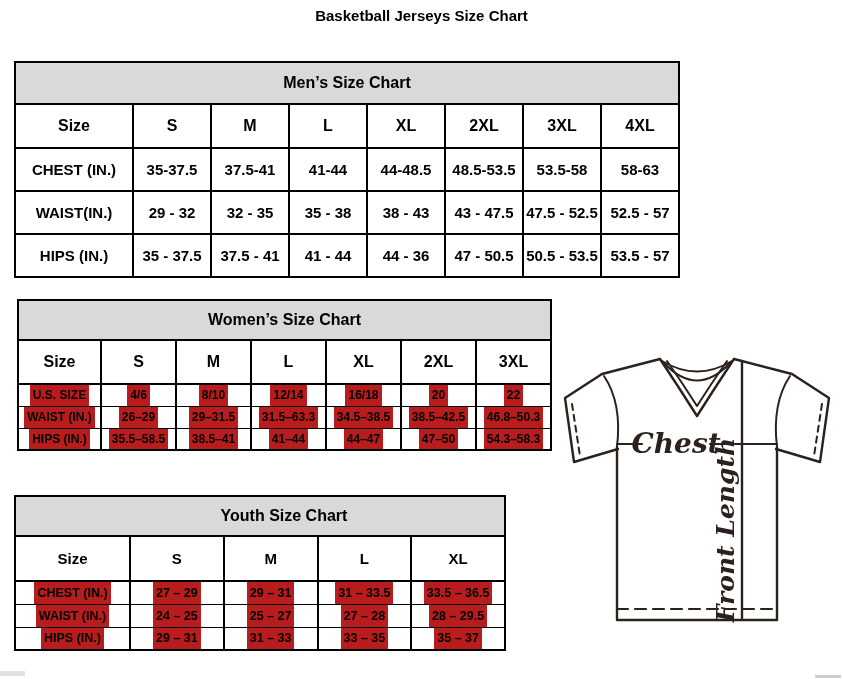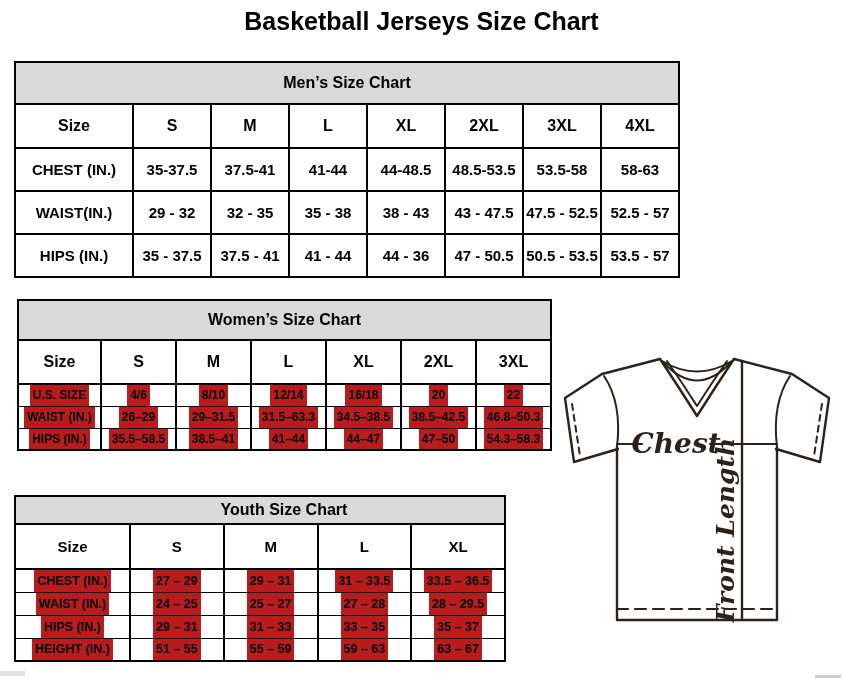--- a/index.html
+++ b/index.html
@@ -3,21 +3,21 @@
 <meta charset="utf-8">
 <style>
   * { margin:0; padding:0; box-sizing:border-box; }
   html,body { background:#ffffff; }
   #canvas {
     position:relative; width:843px; height:679px; background:#ffffff;
     font-family:"Liberation Sans", sans-serif; color:#000; overflow:hidden;
   }
   .page-title {
     position:absolute; top:7px; left:0; width:100%;
-    text-align:center; font-size:25px; font-weight:bold; color:#000;
+    text-align:center; font-size:15px; font-weight:bold; color:#000;
   }
   table.size-table {
     position:absolute; border-collapse:collapse; table-layout:fixed;
     background:#fff; border:2px solid #000;
   }
   .size-table th, .size-table td {
     border:2px solid #000; text-align:center; vertical-align:middle;
     font-weight:bold; color:#000; padding:0; overflow:hidden; white-space:nowrap;
   }
   .size-table .title-row th { background:#d9d9d9; font-size:16px; }
@@ -29,21 +29,21 @@
   #mens-table .data-row td  { height:43px; font-size:15px; }
 
   #womens-table { left:17px; top:299px; width:535px; }
   #womens-table col.c0 { width:83px; }
   #womens-table .title-row th { height:40px; }
   #womens-table .head-row th  { height:44px; font-size:16px; }
   #womens-table .data-row td  { height:22px; font-size:12px; border-top-width:1px; border-bottom-width:1px; }
 
   #youth-table { left:14px; top:495px; width:492px; }
   #youth-table col.c0 { width:115px; }
-  #youth-table .title-row th { height:28px;padding-left:48px; }
+  #youth-table .title-row th { height:40px;padding-left:48px; }
   #youth-table .head-row th  { height:45px; font-size:15px; }
   #youth-table .data-row td  { height:23px; font-size:12.5px; border-top-width:1px; border-bottom-width:1px; }
 
   .hl-table .data-row .hl { background:#b91c1c; padding:9px 3px; }
 
   #jersey { position:absolute; left:558px; top:352px; width:284px; height:276px; }
 
   .stray-a { position:absolute; left:0;  top:671px; width:25px; height:5px; background:#e2e2e2; }
   .stray-b { position:absolute; left:815px; top:675px; width:26px; height:3px; background:#cfcfcf; }
 </style>
@@ -197,27 +197,20 @@
           <td><span class="hl">25 – 27</span></td>
           <td><span class="hl">27 – 28</span></td>
           <td><span class="hl">28 – 29.5</span></td>
         </tr>
         <tr class="data-row">
           <td><span class="hl">HIPS (IN.)</span></td>
           <td><span class="hl">29 – 31</span></td>
           <td><span class="hl">31 – 33</span></td>
           <td><span class="hl">33 – 35</span></td>
           <td><span class="hl">35 – 37</span></td>
-        </tr>
-        <tr class="data-row">
-          <td><span class="hl">HEIGHT (IN.)</span></td>
-          <td><span class="hl">51 – 55</span></td>
-          <td><span class="hl">55 – 59</span></td>
-          <td><span class="hl">59 – 63</span></td>
-          <td><span class="hl">63 – 67</span></td>
         </tr>
       </tbody>
     </table>
 
   <svg id="jersey" viewBox="0 0 284 276" xmlns="http://www.w3.org/2000/svg">
     <g fill="none" stroke="#2b211d" stroke-width="2.4" stroke-linejoin="round" stroke-linecap="round">
       <path d="M59,95 L59,268 L219,268 L219,95"></path>
       <path d="M102,7 L44,22 L7,46 L16,110 L60,97"></path>
       <path d="M176,7 L234,22 L271,46 L262,110 L218,97"></path>
       <path d="M102,7 Q120,34 139,64 Q158,34 176,7"></path>

